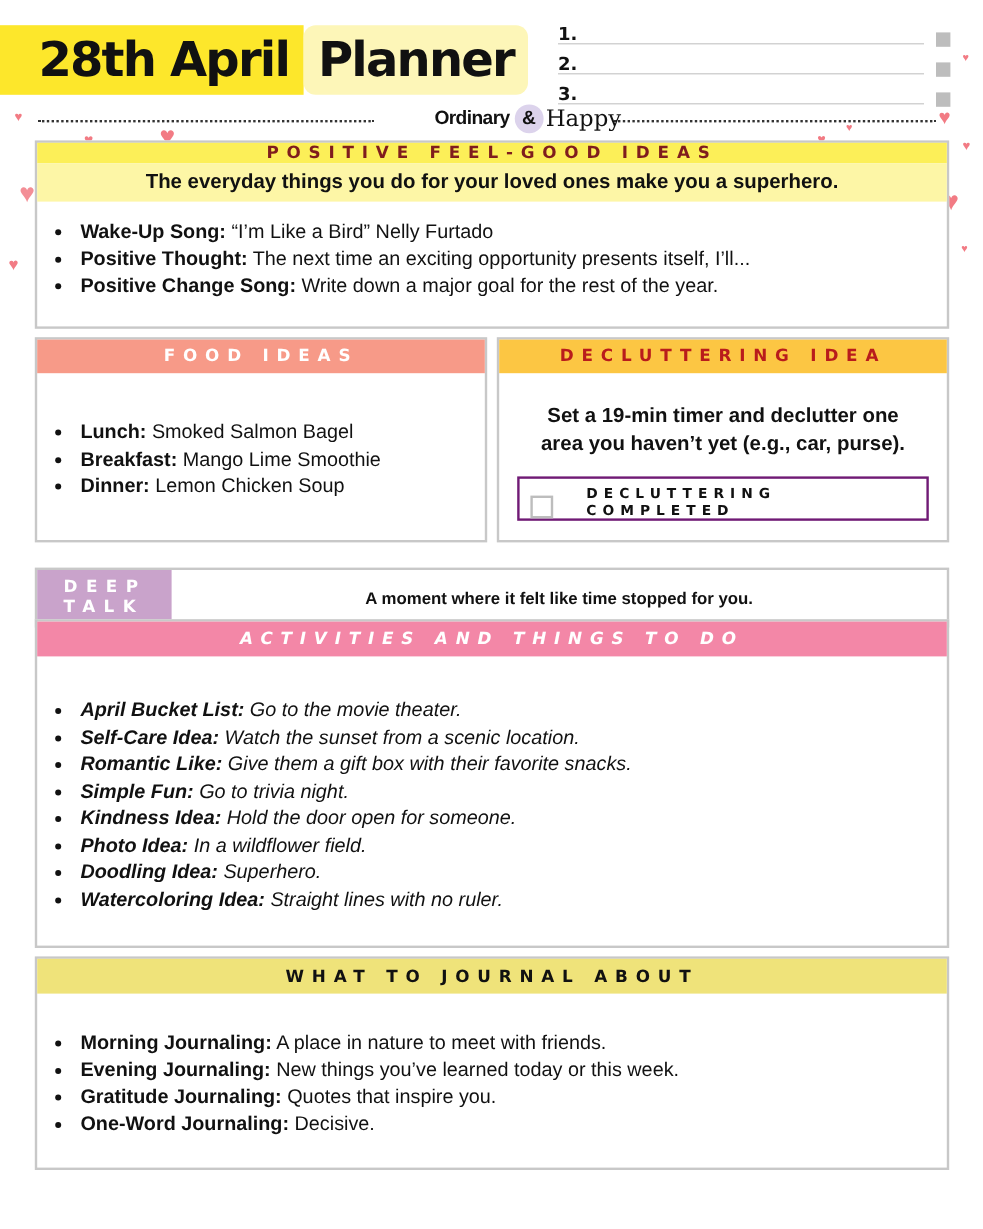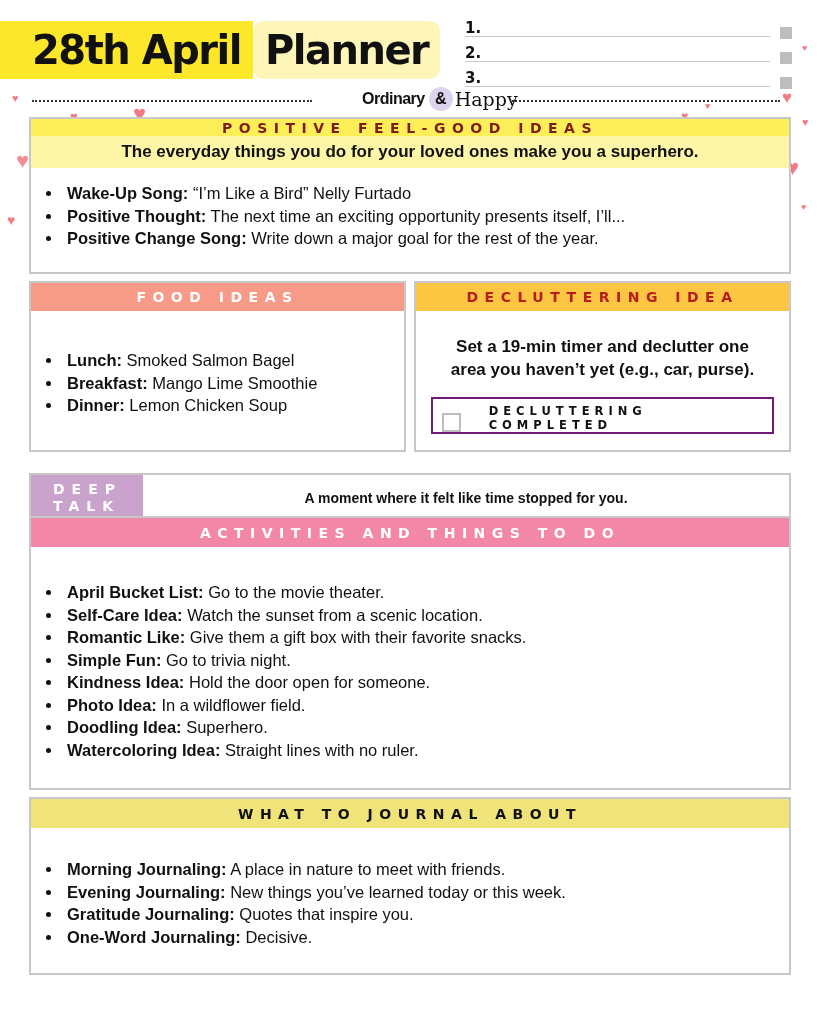--- a/index.html
+++ b/index.html
@@ -49,21 +49,21 @@
     #box-declutter .box-header { background: #fcc643; color: #b91c1c; height: 28px; }
     .declutter-text { text-align: center; font-size: 17px; font-weight: 600; line-height: 23px; margin-top: 24px; }
     .declutter-done { margin: 16px 15px 0 15px; height: 37px; border: 2px solid #701a75; display: flex; align-items: flex-end; padding-left: 9px; }
     .declutter-check { width: 19px; height: 19px; border: 2px solid #bdbdbd; }
     .declutter-label { margin-left: 28px; font-weight: 800; font-size: 11.5px; letter-spacing: 5px; font-family: "DejaVu Sans", sans-serif; }
 
     #box-deeptalk { left: 29px; top: 459px; width: 762px; height: 50px; display: flex; margin-top: 14px; }
     .deeptalk-tag { width: 112px; height: 100%; background: #c9a3cb; color: #fff; font-weight: 800; font-size: 14px; letter-spacing: 7px; line-height: 17px; padding: 6px 0 0 22px; font-family: "DejaVu Sans", sans-serif; }
     .deeptalk-text { flex: 1; display: flex; align-items: center; justify-content: center; font-size: 14px; font-weight: 600; }
 
-    #box-activities { left: 29px; top: 516px; width: 762px; height: 274px; }
+    #box-activities { left: 29px; top: 516px; width: 762px; height: 274px; font-style: italic; }
     #box-activities .box-header { background: #f387a7; color: #fff; height: 29px; }
     #box-activities ul { margin-top: 34px; }
 
     #box-journal { left: 29px; top: 797px; width: 762px; height: 178px; }
     #box-journal .box-header { background: #efe37a; color: #111; height: 29px; }
     #box-journal ul { margin-top: 30px; }
   </style>
 </head>
 <body>
 

